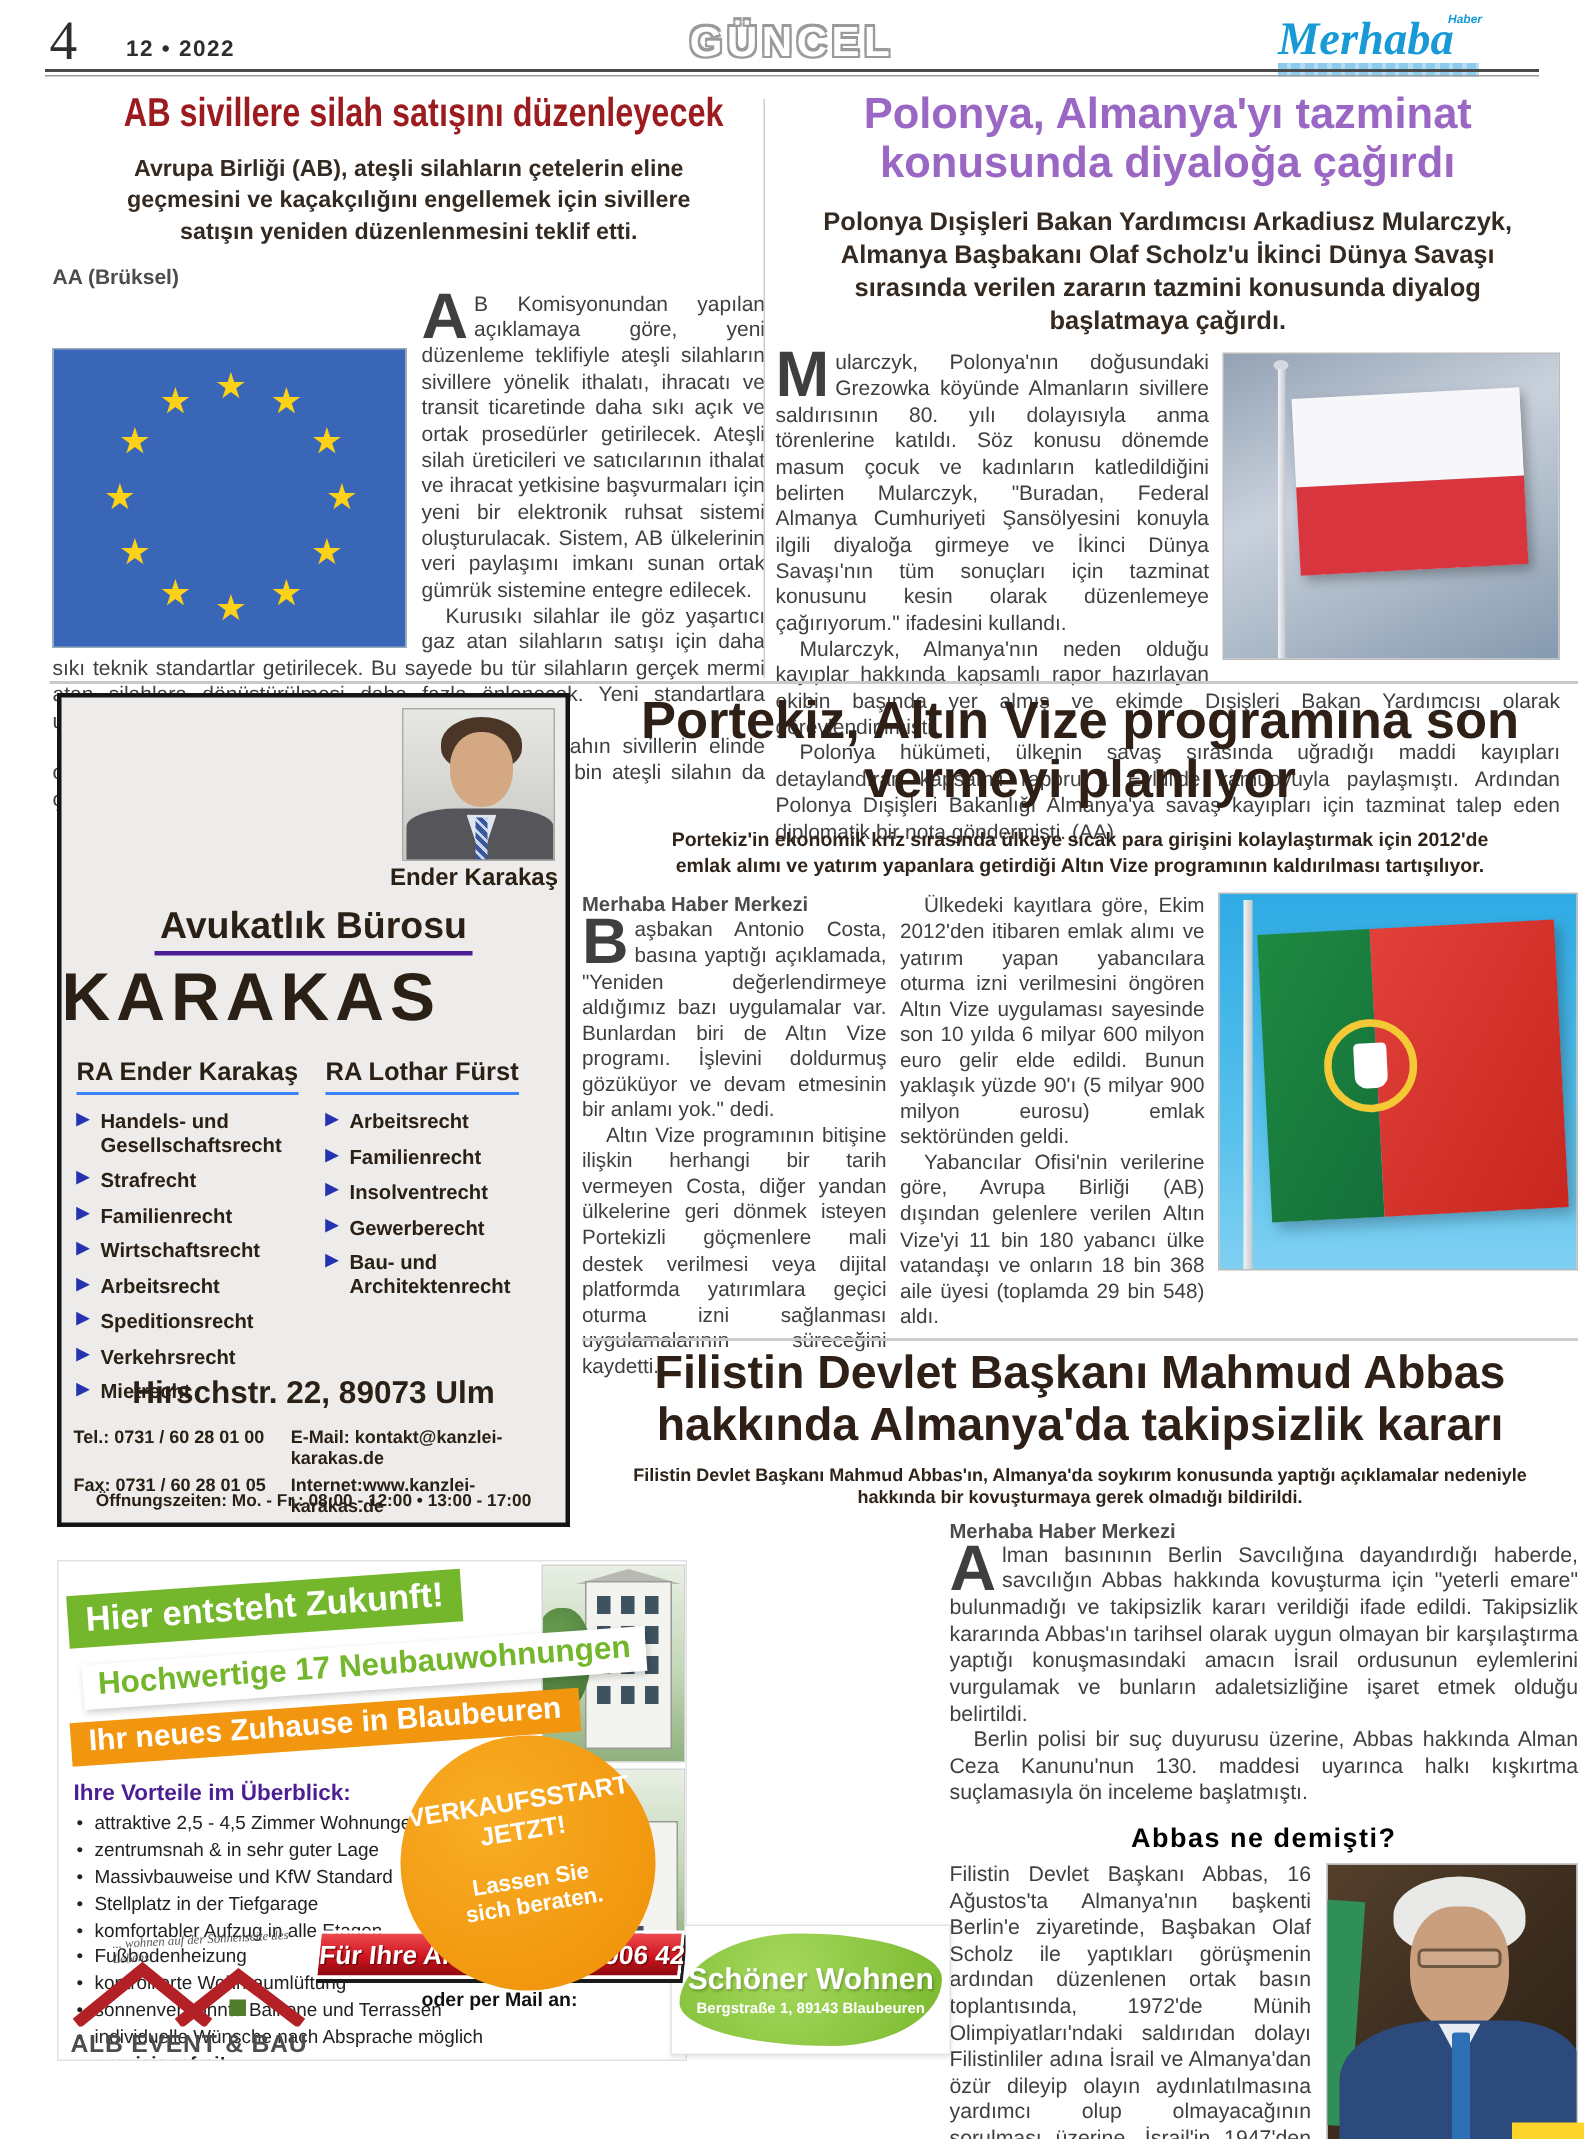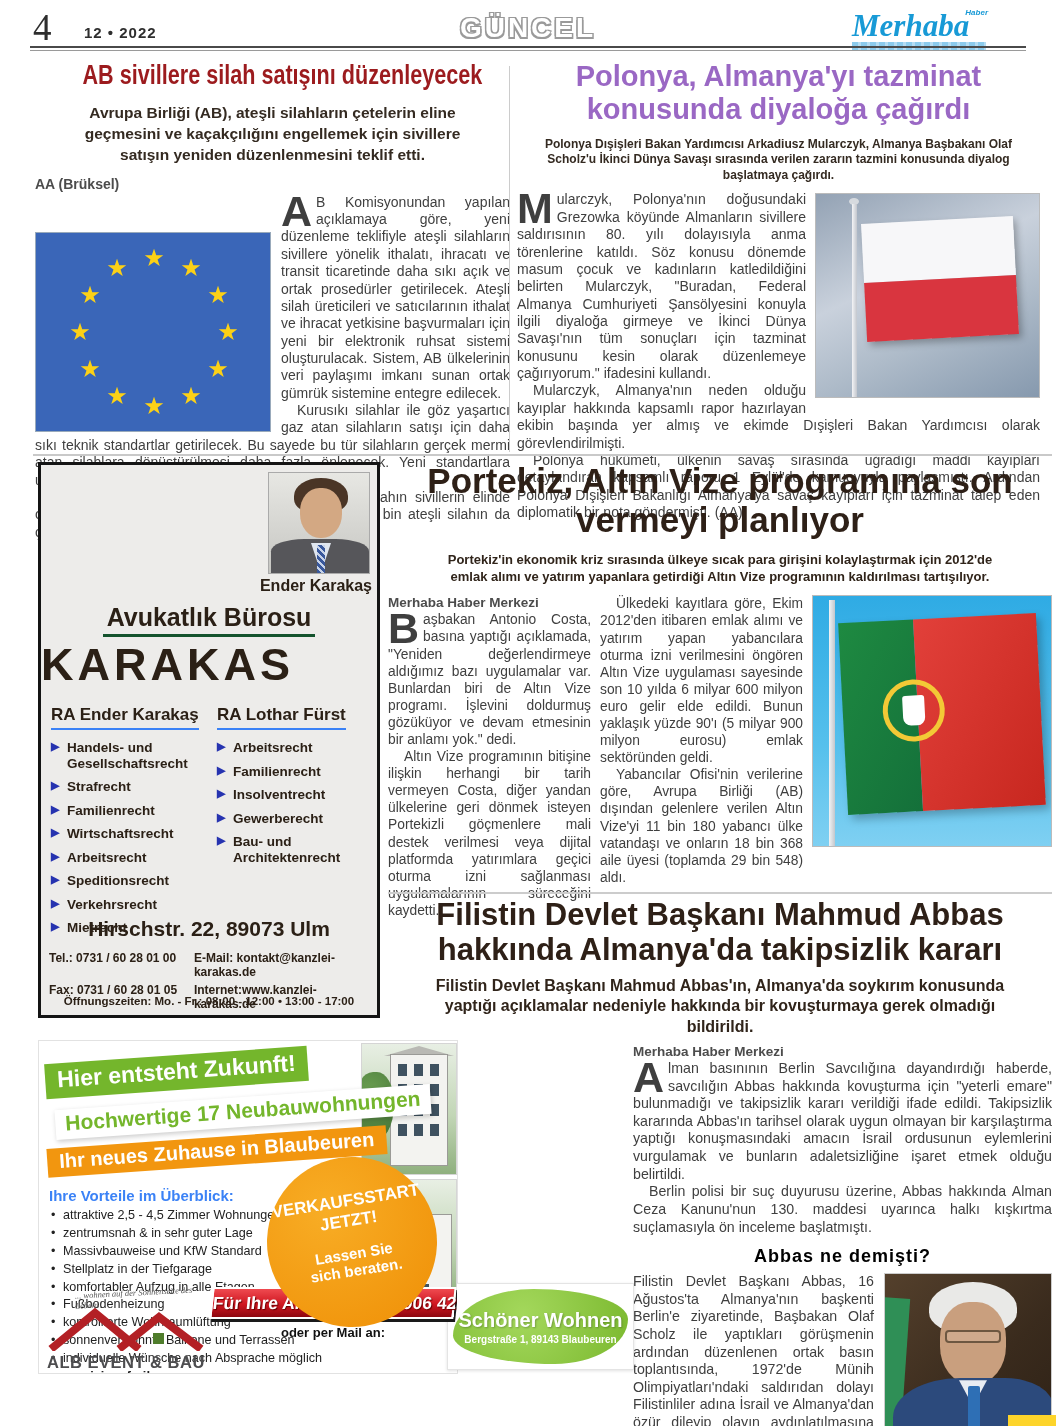--- a/index.html
+++ b/index.html
@@ -33,21 +33,21 @@
   .art-ab .subhead{font-size:15.5px;line-height:1.35;margin:12px 28px 10px}
   .art-ab .byline{font-size:14px;margin-bottom:2px}
   .art-ab .body{font-size:14px}
   .eu-flag{float:left;width:236px;height:200px;margin:38px 10px 4px 0;background:#3a66b8;position:relative;border:1px solid #9ab}
   .eu-star{position:absolute;color:#fcd116;font-size:24px;transform:translate(-50%,-50%);line-height:1}
   .eu-star::before{content:"★"}
 
   
   .art-pl{position:absolute;left:517px;top:60px;width:523px}
   .art-pl h1{font-size:29px;line-height:1.15;color:#9a68c4;text-align:center}
-  .art-pl .subhead{font-size:12px;line-height:1.3;margin:10px 18px 8px}
+  .art-pl .subhead{font-size:17px;line-height:1.3;margin:10px 18px 8px}
   .art-pl .body{font-size:14px}
   .pl-photo{float:right;width:225px;height:205px;margin:2px 0 6px 9px;position:relative;overflow:hidden;border:1px solid #bbb;
       background:linear-gradient(155deg,#93a2b4 0%,#c9d1dc 40%,#aebbc9 65%,#8699ae 100%)}
   .pl-pole{position:absolute;left:36px;top:10px;bottom:0;width:5px;background:linear-gradient(90deg,#f4f4f6,#c2c6cd)}
   .pl-ball{position:absolute;left:33px;top:4px;width:10px;height:7px;border-radius:50%;background:#d6dadf}
   .pl-flag{position:absolute;left:48px;top:26px;width:152px;height:118px;transform:rotate(-3deg);box-shadow:3px 4px 7px rgba(0,0,0,.28)}
   .pl-white{height:50%;background:#f7f7f9}
   .pl-red{height:50%;background:#d9353f}
 
   .v-divider{position:absolute;left:509px;top:66px;height:386px;border-left:1px solid #ccc}
@@ -56,21 +56,21 @@
   
   .ad-karakas{position:absolute;left:38px;top:462px;width:342px;height:556px;border:3px solid #141414;background:#edecea;color:#2b2016}
   .ek-photo{position:absolute;right:7px;top:7px;width:102px;height:102px;overflow:hidden;background:linear-gradient(180deg,#e7e7e3,#c6c6c2);border:1px solid #aaa}
   .ek-hair{position:absolute;left:25px;top:5px;width:54px;height:36px;background:#4a3526;border-radius:50% 50% 42% 42%}
   .ek-face{position:absolute;left:31px;top:15px;width:42px;height:50px;background:#d3a883;border-radius:46% 46% 48% 48%}
   .ek-suit{position:absolute;left:2px;bottom:-2px;width:98px;height:36px;background:#56565a;border-radius:34% 34% 0 0}
   .ek-shirt{position:absolute;left:42px;bottom:0;width:20px;height:30px;background:#dfe6ef;clip-path:polygon(0 0,100% 0,50% 100%)}
   .ek-tie{position:absolute;left:48px;bottom:0;width:8px;height:28px;background:repeating-linear-gradient(45deg,#39589c 0 3px,#c7d3e8 3px 5px)}
   .ek-caption{position:absolute;right:5px;top:112px;width:170px;text-align:right;font-size:16px;font-weight:bold}
   .kk-t1{position:absolute;left:0;right:0;top:138px;text-align:center;font-size:25px;font-weight:bold}
-  .kk-t1 span{display:inline-block;border-bottom:3px solid #14532d;padding:0 4px 2px}
+  .kk-t1 span{display:inline-block;border-bottom:3px solid #4c1d95;padding:0 4px 2px}
   .kk-t2{position:absolute;left:0;right:0;top:174px;text-align:left;font-size:45px;font-weight:bold;letter-spacing:4px}
   .kk-cols{position:absolute;left:10px;right:8px;top:240px;display:flex;gap:14px}
   .kk-col{flex:1}
   .kk-col h3{font-size:17px;border-bottom:2px solid #3b82f6;padding-bottom:3px;margin-bottom:10px;display:inline-block}
   .kk-col ul{list-style:none}
   .kk-col li{font-size:13.5px;font-weight:bold;line-height:1.15;margin-bottom:8px;padding-left:16px;position:relative}
   .tri{position:absolute;left:0;top:0;color:#2633b0;font-size:11px}
   .tri::before{content:"▶"}
   .kk-addr{position:absolute;left:0;right:0;top:452px;text-align:center;font-size:21px;font-weight:bold}
   .kk-contact{position:absolute;left:8px;right:6px;top:486px;font-size:12px;font-weight:bold}
@@ -93,40 +93,40 @@
   .pt-green{flex:0 0 38%;background:linear-gradient(120deg,#1e8a41,#14703a)}
   .pt-red{flex:1;background:linear-gradient(120deg,#e2403a,#c7271f)}
   .pt-emblem{position:absolute;left:40px;top:60px;width:62px;height:62px;border:5px solid #f3c936;border-radius:50%}
   .pt-shield{position:absolute;left:60px;top:76px;width:22px;height:30px;background:#fff;border-radius:3px 3px 8px 8px}
 
   .rule-pt{position:absolute;left:388px;top:892px;width:664px;border-top:2px solid #ccc}
 
   
   .art-abbas{position:absolute;left:388px;top:897px;width:664px}
   .art-abbas h1{font-size:31px;line-height:1.14;color:#2e2017;text-align:center}
-  .art-abbas .subhead{font-size:16px;line-height:1.3;margin:8px 26px 6px;color:#30241a}
+  .art-abbas .subhead{font-size:12px;line-height:1.3;margin:8px 26px 6px;color:#30241a}
   .abbas-body{margin-left:245px;width:419px;font-size:14.2px}
   .abbas-body .byline{font-size:13.5px;margin-bottom:1px}
   .crosshead{text-align:center;font-size:18px;font-weight:bold;letter-spacing:1px;color:#000000;margin:10px 0 6px}
   .abbas-photo{float:right;width:168px;height:196px;margin:0 0 4px 10px;position:relative;overflow:hidden;border:1px solid #ccc;
       background:linear-gradient(135deg,#54402c 0%,#3a2b1d 55%,#2c2015 100%)}
   .abbas-flag{position:absolute;left:-6px;top:24px;width:26px;height:150px;background:#2f8f56;transform:rotate(4deg)}
   .abbas-hair{position:absolute;left:44px;top:8px;width:88px;height:52px;background:#e9e9e7;border-radius:50% 50% 42% 42%}
   .abbas-face{position:absolute;left:55px;top:28px;width:66px;height:82px;background:#c99f7e;border-radius:44% 44% 46% 46%}
   .abbas-glass{position:absolute;left:60px;top:56px;width:56px;height:13px;border:2px solid #6d5741;border-radius:4px;background:rgba(255,255,255,.12)}
   .abbas-suit{position:absolute;left:8px;top:104px;width:160px;height:94px;background:#2c4a7c;border-radius:42% 30% 0 0}
   .abbas-shirt{position:absolute;left:74px;top:106px;width:28px;height:26px;background:#e8ecf2;clip-path:polygon(0 0,100% 0,50% 100%)}
   .abbas-tie{position:absolute;left:83px;top:112px;width:12px;height:78px;background:#2e6fb5;border-radius:2px}
 
   
   .ad-bau{position:absolute;left:38px;top:1040px;width:420px;height:334px;background:#fff;border:1px solid #e2e2e2;overflow:hidden}
   .bb1{position:absolute;left:6px;top:14px;background:#74b62c;color:#fff;font-weight:bold;font-size:23px;padding:3px 12px 5px;transform:rotate(-4deg);white-space:nowrap;z-index:3}
   .bb2{position:absolute;left:16px;top:56px;background:#fff;color:#74b62c;font-weight:bold;font-size:21px;padding:2px 10px 4px;transform:rotate(-4deg);white-space:nowrap;box-shadow:1px 2px 5px rgba(0,0,0,.2);z-index:3}
   .bb3{position:absolute;left:8px;top:96px;background:#f2960f;color:#fff;font-weight:bold;font-size:20px;padding:2px 12px 4px;transform:rotate(-4deg);white-space:nowrap;z-index:3}
-  .bb-vt{position:absolute;left:10px;top:146px;font-size:15px;font-weight:bold;color:#3b82f6;z-index:3}
+  .bb-vt{position:absolute;left:10px;top:146px;font-size:15px;font-weight:bold;color:#4c1d95;z-index:3}
   .bb-list{position:absolute;left:12px;top:166px;list-style:none;font-size:12.6px;color:#222;line-height:1.42;z-index:3}
   .bb-list li{padding-left:12px;position:relative}
   .bb-list li::before{content:"•";position:absolute;left:0}
   .bb-list li:last-child{font-weight:bold}
   .bb-circle{position:absolute;left:228px;top:116px;width:170px;height:170px;border-radius:50%;
       background:radial-gradient(circle at 38% 30%,#f8ad25,#ef8f06);color:#fff;font-weight:bold;text-align:center;
       transform:rotate(-9deg);z-index:4;padding-top:34px}
   .bb-circle .l1{font-size:17px}.bb-circle .l2{font-size:17px;margin-bottom:14px}
   .bb-circle .l3,.bb-circle .l4{font-size:15px}
   .bld{position:absolute;right:0;width:96px;overflow:hidden;background:linear-gradient(180deg,#e8efe4 0%,#c2d6b6 55%,#8fb07e 100%);border:1px solid #d5d5d5;z-index:1}

